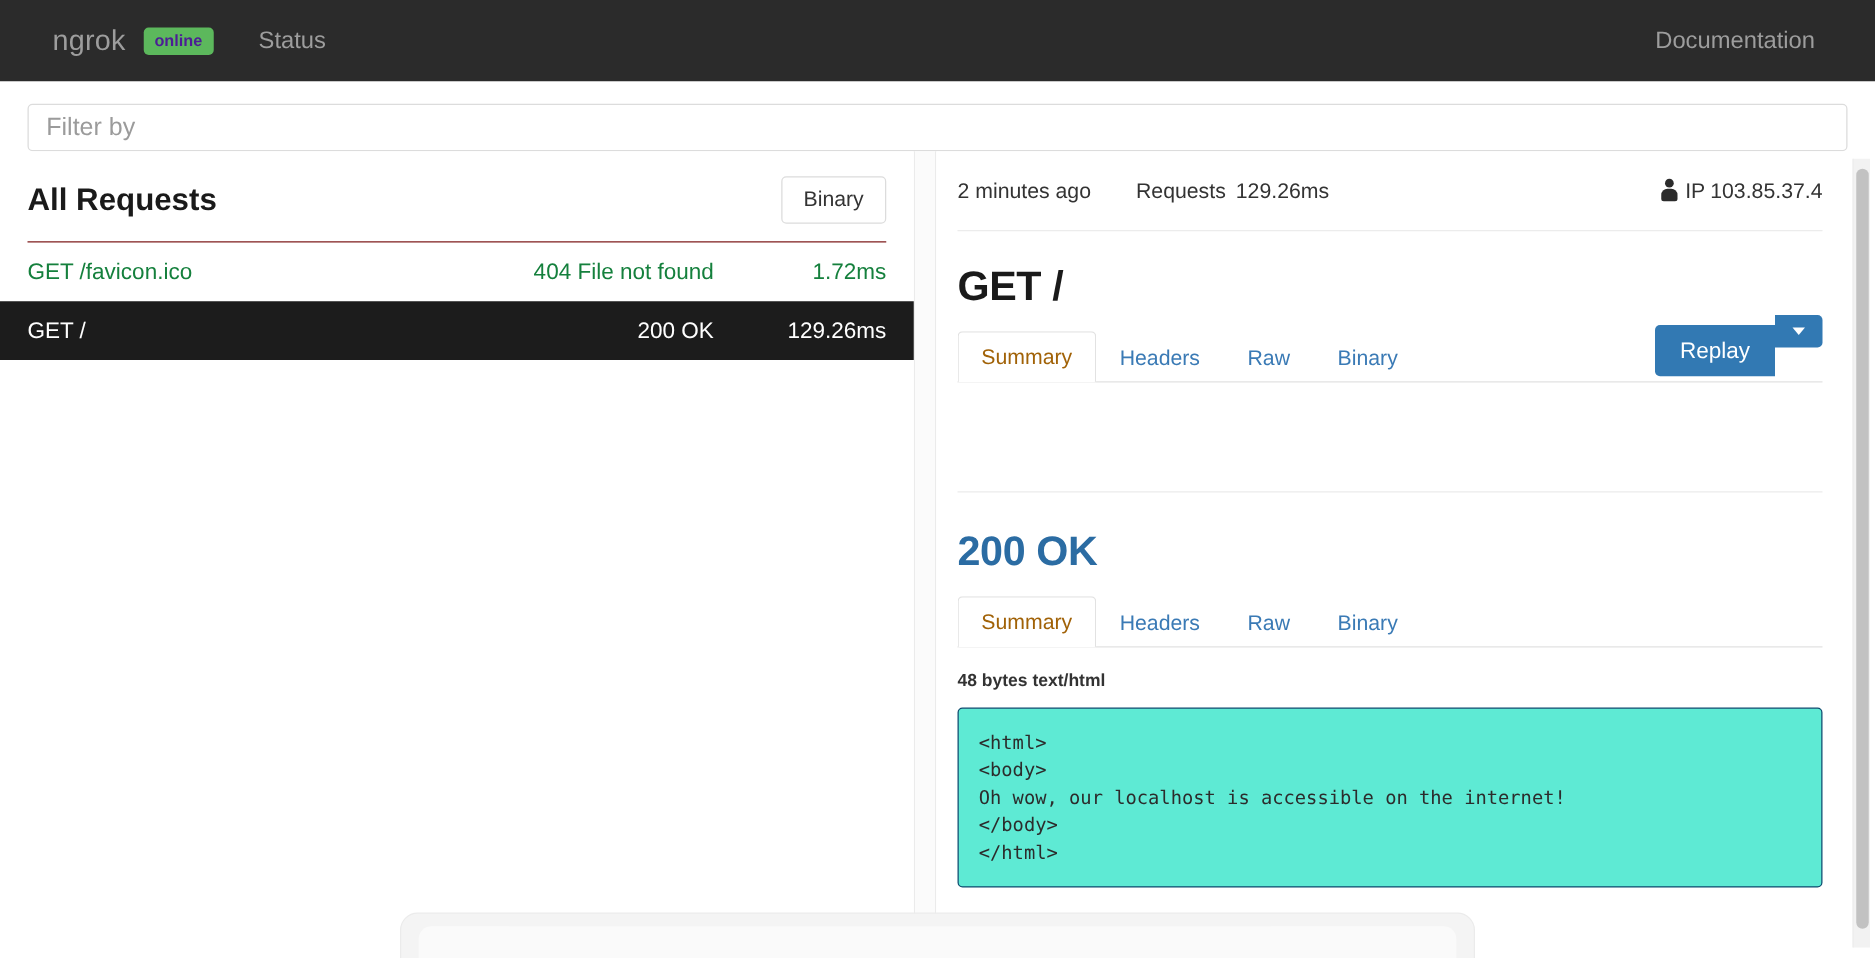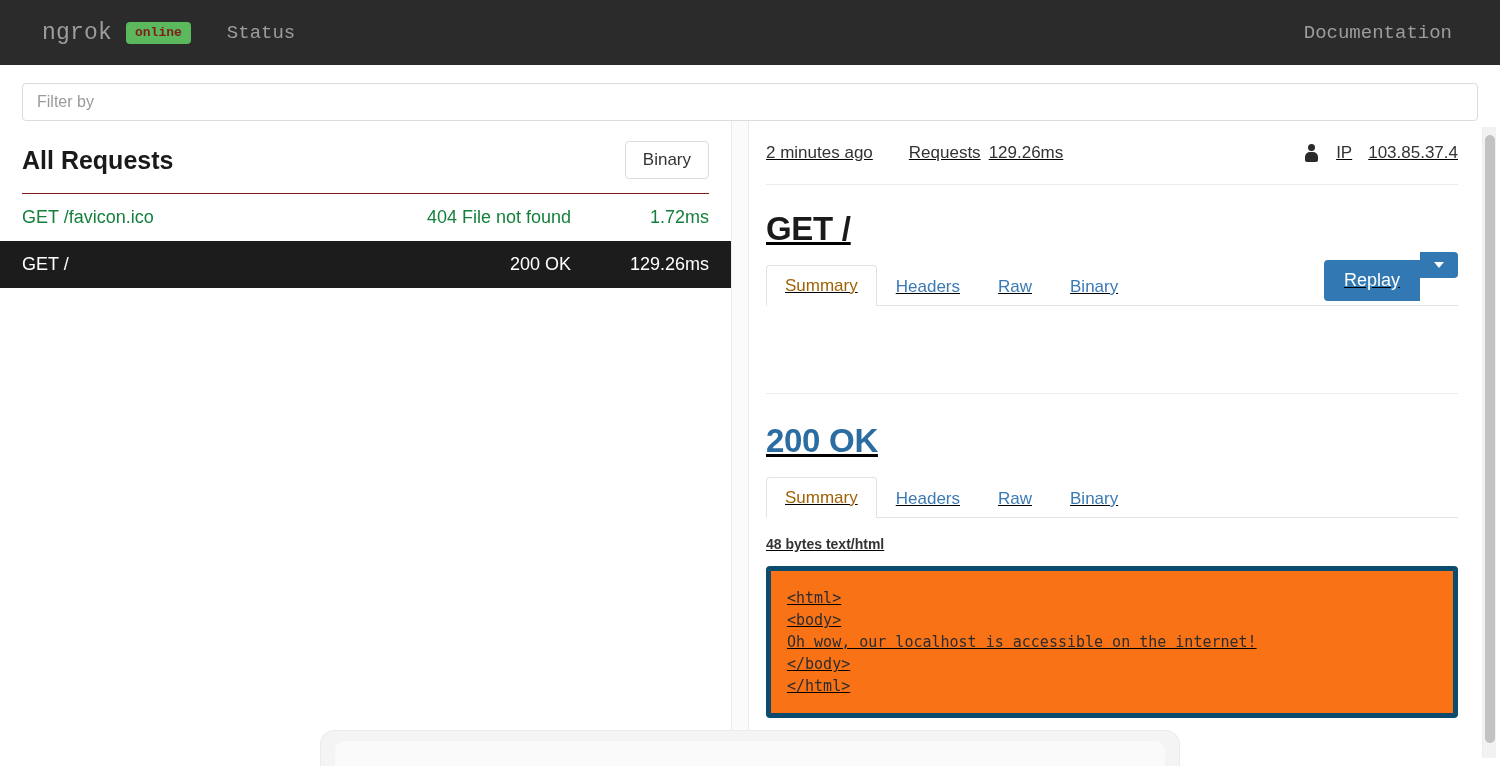--- a/index.html
+++ b/index.html
@@ -13,40 +13,39 @@
     -webkit-font-smoothing: antialiased;
   }
 
   
   #navbar {
     height: 65px;
     background: #2b2b2b;
     display: flex;
     align-items: stretch;
     position: relative;
-    font-family: Liberation Mono, monospace;
   }
   #nav-left {
     display: flex;
     align-items: stretch;
   }
   .brand {
     display: flex;
     align-items: center;
     padding: 0 14px 0 42px;
     color: #9d9d9d;
     font-size: 23px;
     letter-spacing: .2px;
   }
   .badge-online {
     display: flex;
     align-items: center;
     justify-content: center;
     background: #5cb85c;
-    color: #7f1d1d;
+    color: #4c1d95;
     font-size: 13px;
     font-weight: bold;
     border-radius: 4px;
     height: 22px;
     padding: 0 9px;
     margin-right: 14px;
     align-self: center;
   }
   .nav-item {
     display: flex;
@@ -72,21 +71,21 @@
   #filter-row {
     padding: 18px 22px 0 22px;
     background: #fff;
   }
   #filter-input {
     width: 100%;
     height: 38px;
     border: 1px solid #dcdcdc;
     border-radius: 4px;
     padding: 0 14px;
-    font-size: 16px;
+    font-size: 20px;
     font-family: "Liberation Sans", sans-serif;
     color: #333;
     outline: none;
     background: #fff;
   }
   #filter-input::placeholder { color: #9b9b9b; }
 
   
   #main {
     display: flex;
@@ -159,39 +158,38 @@
   }
 
   
   #right-panel {
     flex: 1 1 auto;
     background: #fff;
     position: relative;
     overflow: hidden;
     padding-right: 24px;
   }
-  #right-inner { padding: 0 18px 0 17px; text-decoration: underline; }
+  #right-inner { padding: 0 18px 0 17px; }
 
   #meta-row {
     display: flex;
     align-items: center;
     height: 64px;
     border-bottom: 1px solid #ececec;
     font-size: 17px;
     color: #333;
     white-space: nowrap;
   }
   .meta-time { margin-right: 36px; }
   .meta-duration-label { color: #333; margin-right: 8px; }
   .meta-duration-value { color: #333; }
   #meta-ip {
     margin-left: auto;
     display: flex;
-    align-items: center;
-    gap: 16px;
+    gap: 4px;
   }
   .person-icon {
     display: inline-block;
     width: 17px;
     height: 18px;
     position: relative;
   }
   .person-icon::before {
     content: "";
     position: absolute;
@@ -287,23 +285,23 @@
   }
 
   .byte-info {
     font-size: 14px;
     font-weight: bold;
     color: #333;
     padding: 18px 0 14px 0;
   }
 
   #response-pre {
-    border: 5px solid #0c4a6e;
+    border: 1px solid #0c4a6e;
     border-radius: 4px;
-    background: #f97316;
+    background: #5eead4;
     padding: 16px 16px;
     font-family: "DejaVu Sans Mono", monospace;
     font-size: 15px;
     line-height: 22px;
     color: #2c2c2c;
     white-space: pre;
     overflow: hidden;
   }
 
   

